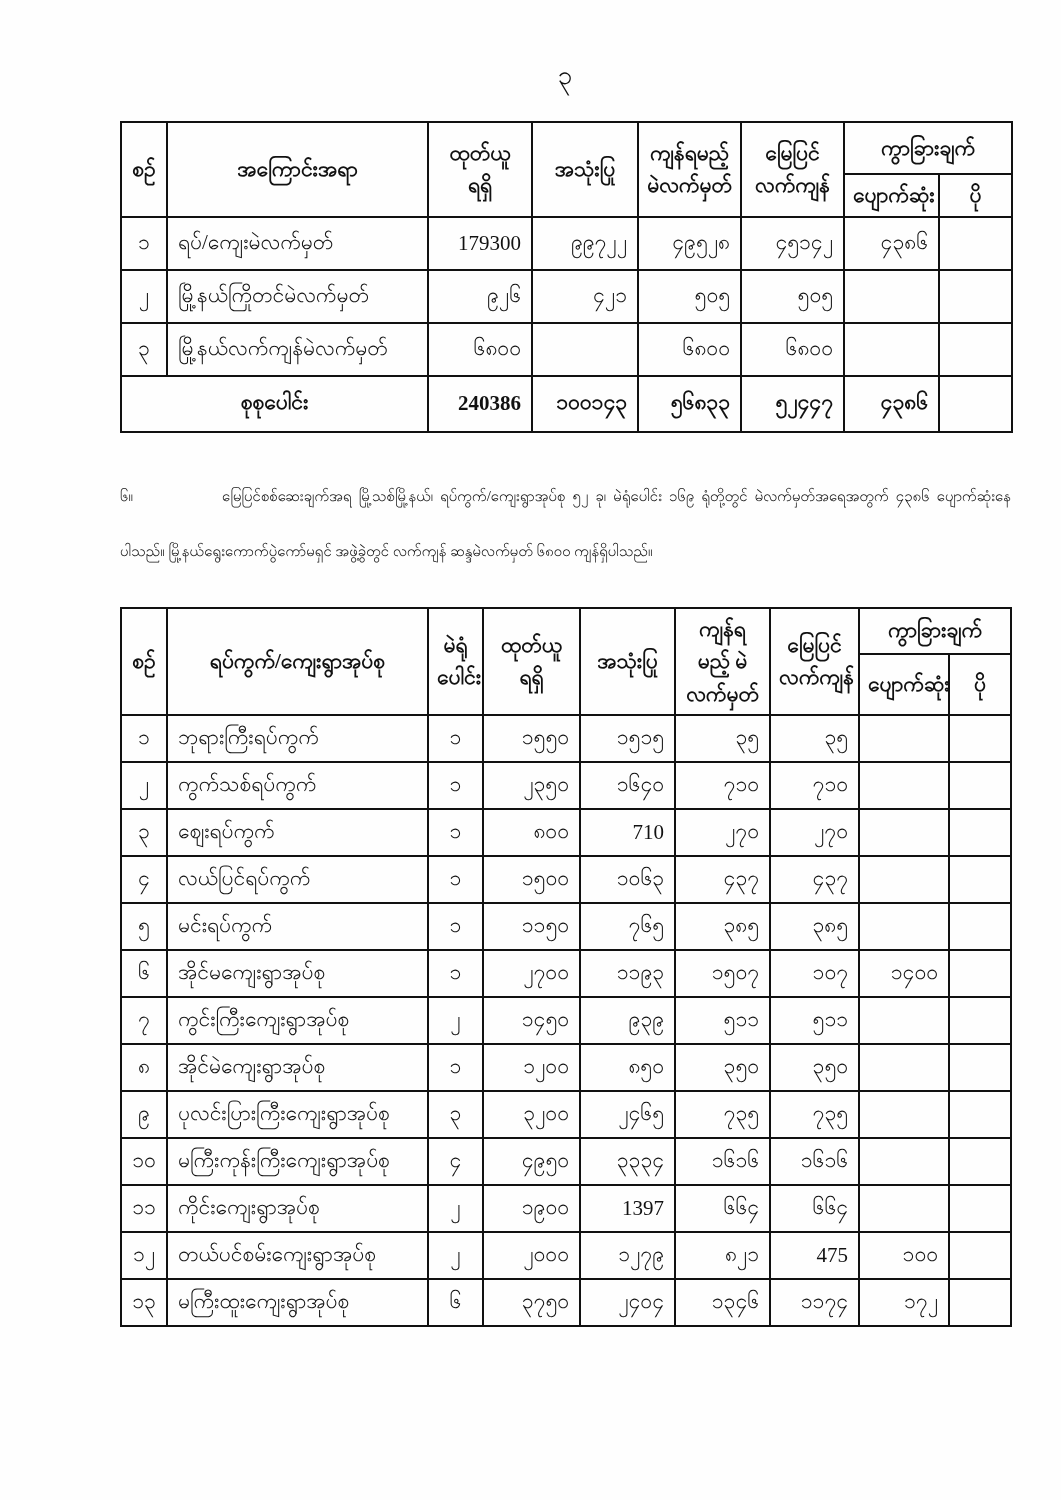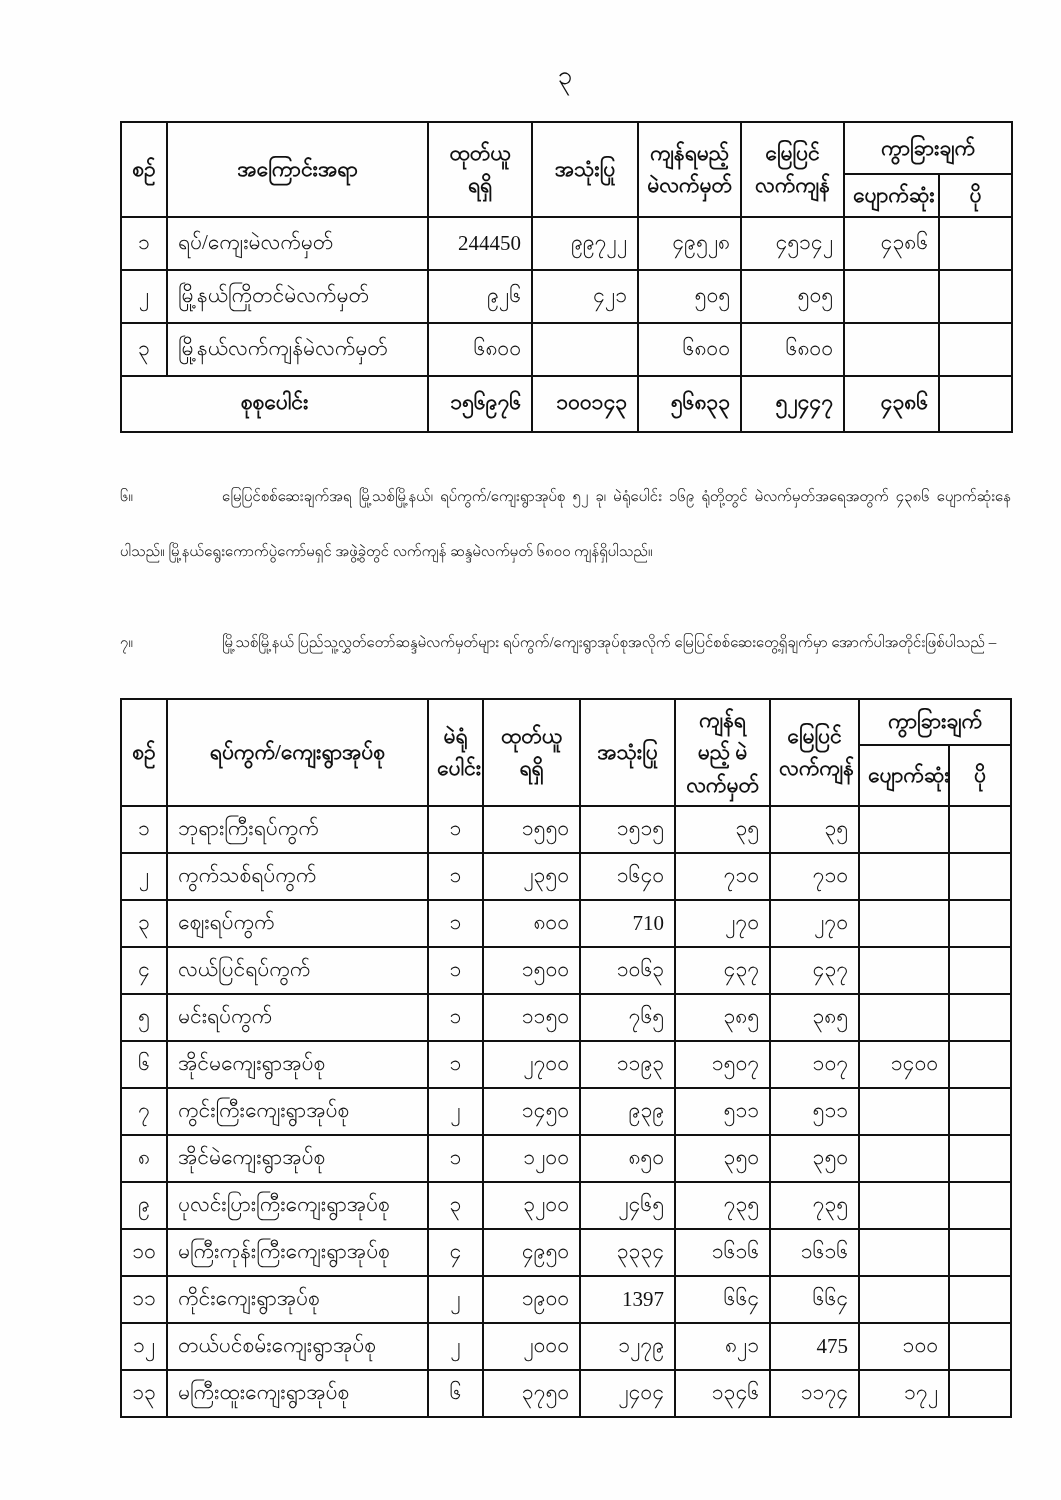--- a/index.html
+++ b/index.html
@@ -77,21 +77,21 @@
         </tr>
         <tr>
           <th>ပျောက်ဆုံး</th>
           <th>ပို</th>
         </tr>
       </thead>
       <tbody>
           <tr>
             <td class="c-center">၁</td>
             <td class="c-left">ရပ်/ကျေးမဲလက်မှတ်</td>
-            <td class="c-num">244450</td>
+            <td class="c-num">179300</td>
             <td class="c-num">၉၉၇၂၂</td>
             <td class="c-num">၄၉၅၂၈</td>
             <td class="c-num">၄၅၁၄၂</td>
             <td class="c-num">၄၃၈၆</td>
             <td class="c-num"></td>
           </tr>
           <tr>
             <td class="c-center">၂</td>
             <td class="c-left">မြို့နယ်ကြိုတင်မဲလက်မှတ်</td>
             <td class="c-num">၉၂၆</td>
@@ -108,41 +108,36 @@
             <td class="c-num"></td>
             <td class="c-num">၆၈၀၀</td>
             <td class="c-num">၆၈၀၀</td>
             <td class="c-num"></td>
             <td class="c-num"></td>
           </tr>
         </tbody>
       <tfoot>
         <tr>
           <td colspan="2" class="total-label">စုစုပေါင်း</td>
-          <td class="c-num">၁၅၆၉၇၆</td>
+          <td class="c-num">240386</td>
           <td class="c-num">၁၀၀၁၄၃</td>
           <td class="c-num">၅၆၈၃၃</td>
           <td class="c-num">၅၂၄၄၇</td>
           <td class="c-num">၄၃၈၆</td>
           <td class="c-num"></td>
         </tr>
       </tfoot>
     </table>
 
     <div class="para-block">
       <p class="para">
         <span class="para-num">၆။</span><span>မြေပြင်စစ်ဆေးချက်အရ မြို့သစ်မြို့နယ်၊ ရပ်ကွက်/ကျေးရွာအုပ်စု ၅၂ ခု၊ မဲရုံပေါင်း ၁၆၉ ရုံတို့တွင် မဲလက်မှတ်အရေအတွက် ၄၃၈၆ ပျောက်ဆုံးနေပါသည်။ မြို့နယ်ရွေးကောက်ပွဲကော်မရှင် အဖွဲ့ခွဲတွင် လက်ကျန် ဆန္ဒမဲလက်မှတ် ၆၈၀၀  ကျန်ရှိပါသည်။</span>
       </p>
     </div>
 
-    <div class="para-block">
-      <p class="para">
-        <span class="para-num">၇။</span><span>မြို့သစ်မြို့နယ် ပြည်သူ့လွှတ်တော်ဆန္ဒမဲလက်မှတ်များ ရပ်ကွက်/ကျေးရွာအုပ်စုအလိုက် မြေပြင်စစ်ဆေးတွေ့ရှိချက်မှာ အောက်ပါအတိုင်းဖြစ်ပါသည် –</span>
-      </p>
-    </div>
 
     <div class="tbl2-wrap">
       <table class="t2">
         <colgroup>
           <col style="width:46px">
             <col style="width:261px">
             <col style="width:55px">
           <col style="width:97px">
             <col style="width:95px">
             <col style="width:95px">

